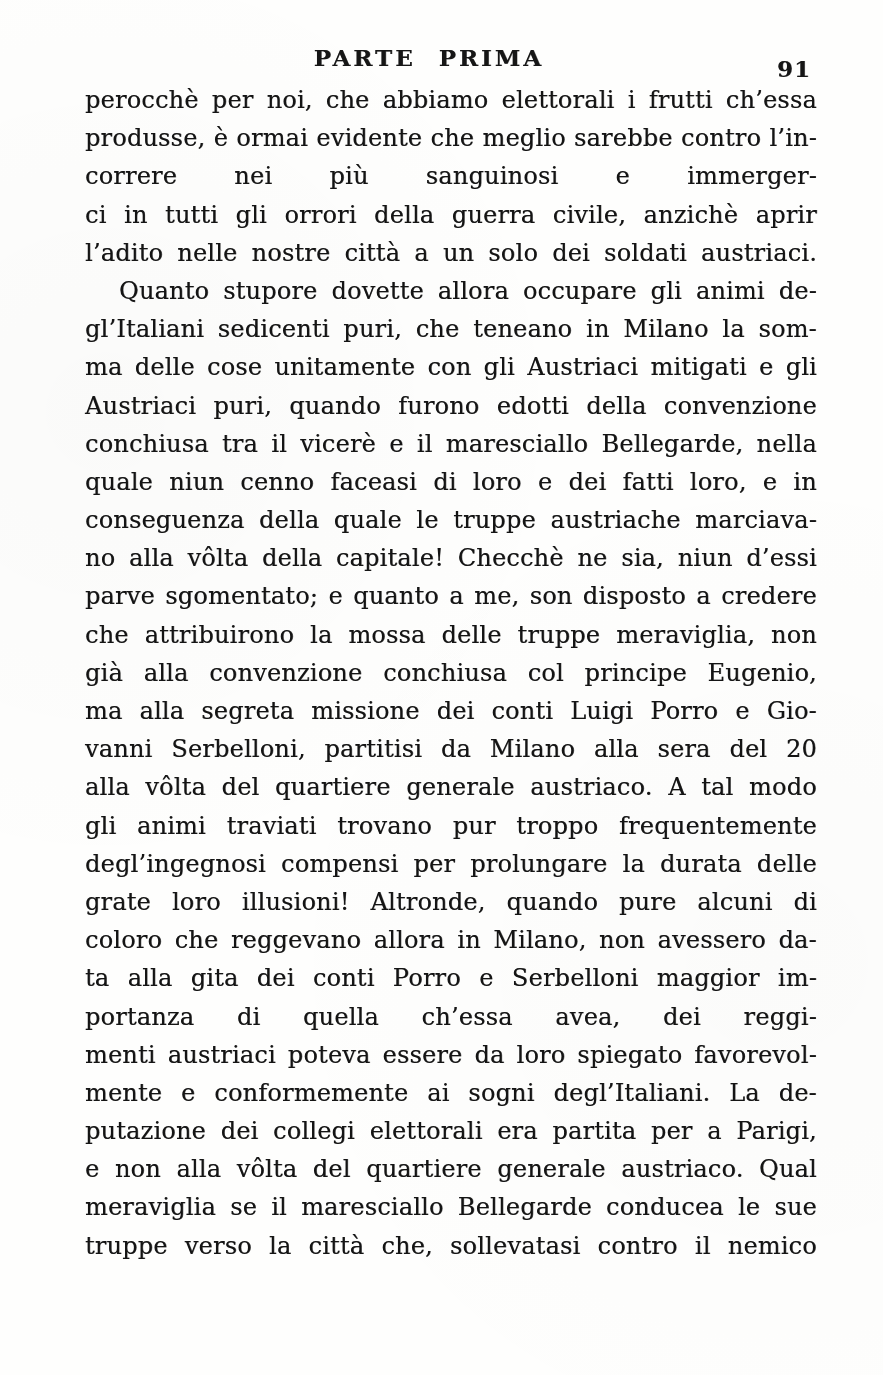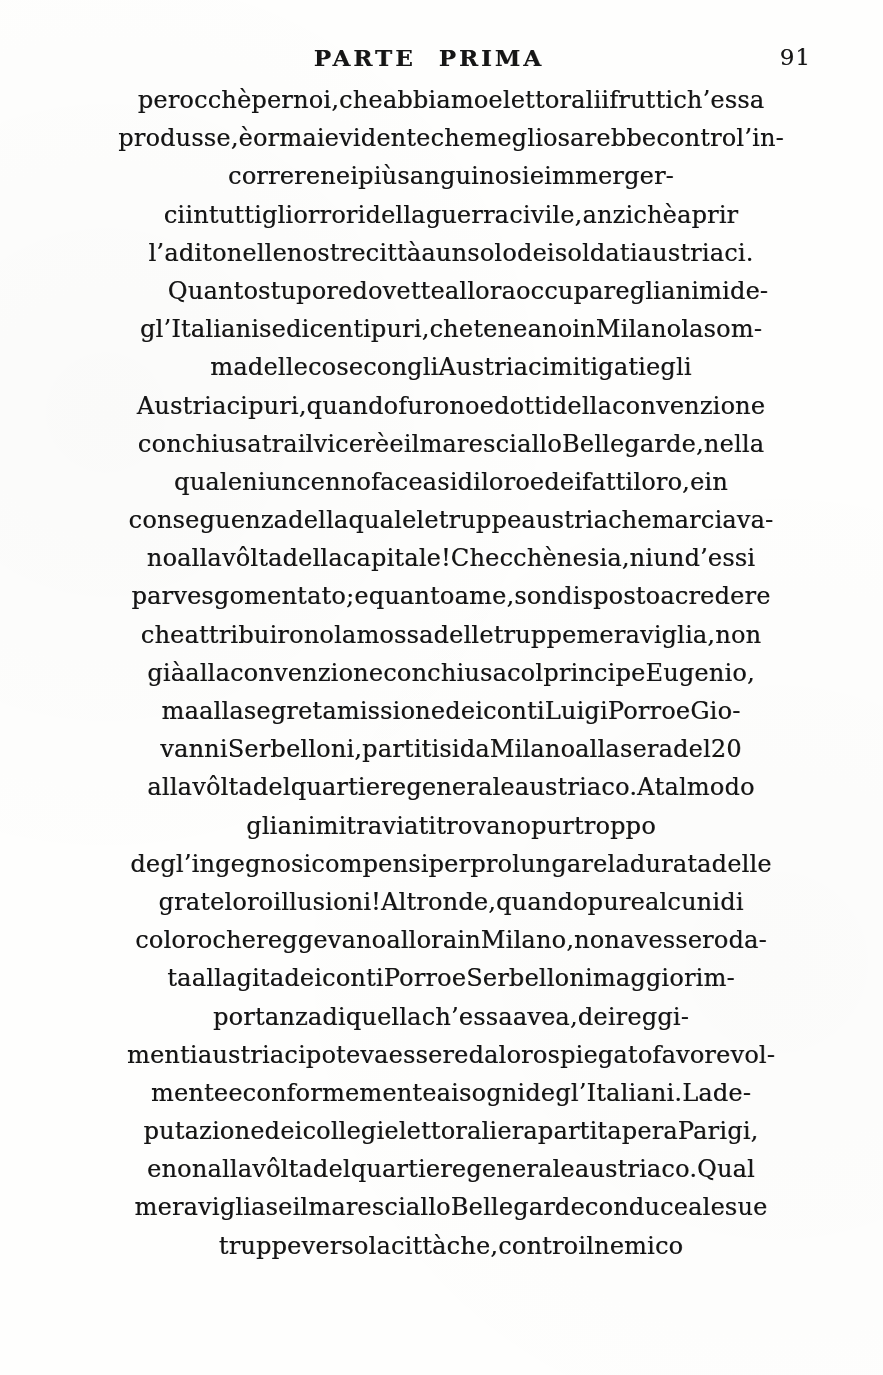--- a/index.html
+++ b/index.html
@@ -39,23 +39,23 @@
     font-size: 23px;
     font-weight: bold;
     letter-spacing: 3px;
     word-spacing: 12px;
     white-space: nowrap;
     text-shadow: 0.4px 0.4px 0 rgba(20,20,20,0.55);
   }
   .page-number {
     position: absolute;
     right: 6px;
-    top: 0;
+    top: 11px;
     font-size: 23px;
-    font-weight: normal;
+    font-weight: bold;
     letter-spacing: 1px;
     text-shadow: 0.4px 0.4px 0 rgba(20,20,20,0.55);
   }
   .body-text {
     position: absolute;
     top: 81px;
     left: 85px;
     width: 732px;
   }
   .text-line {
@@ -66,21 +66,21 @@
     text-align-last: justify;
     white-space: nowrap;
     letter-spacing: 0.2px;
     color: #141414;
     text-shadow: 0.45px 0.35px 0 rgba(15,15,15,0.55);
   }
   
   .text-line span.l {
     display: inline-flex;
     width: 100%;
-    justify-content: center;
+    justify-content: space-between;
     white-space: pre;
   }
   .text-line.indent {
     padding-left: 34px;
     width: 698px;
   }
 </style>
 </head>
 <body>
 
@@ -92,39 +92,39 @@
   </div>
 
   <div class="body-text">
     <div class="text-line"><span class="l"><span>perocchè</span><span>per</span><span>noi,</span><span>che</span><span>abbiamo</span><span>elettorali</span><span>i</span><span>frutti</span><span>ch’essa</span></span></div>
     <div class="text-line"><span class="l"><span>produsse,</span><span>è</span><span>ormai</span><span>evidente</span><span>che</span><span>meglio</span><span>sarebbe</span><span>contro</span><span>l’in-</span></span></div>
     <div class="text-line"><span class="l"><span>correre</span><span>nei</span><span>più</span><span>sanguinosi</span><span>e</span><span>immerger-</span></span></div>
     <div class="text-line"><span class="l"><span>ci</span><span>in</span><span>tutti</span><span>gli</span><span>orrori</span><span>della</span><span>guerra</span><span>civile,</span><span>anzichè</span><span>aprir</span></span></div>
     <div class="text-line"><span class="l"><span>l’adito</span><span>nelle</span><span>nostre</span><span>città</span><span>a</span><span>un</span><span>solo</span><span>dei</span><span>soldati</span><span>austriaci.</span></span></div>
     <div class="text-line indent"><span class="l"><span>Quanto</span><span>stupore</span><span>dovette</span><span>allora</span><span>occupare</span><span>gli</span><span>animi</span><span>de-</span></span></div>
     <div class="text-line"><span class="l"><span>gl’Italiani</span><span>sedicenti</span><span>puri,</span><span>che</span><span>teneano</span><span>in</span><span>Milano</span><span>la</span><span>som-</span></span></div>
-    <div class="text-line"><span class="l"><span>ma</span><span>delle</span><span>cose</span><span>con</span><span>gli</span><span>Austriaci</span><span>mitigati</span><span>e</span><span>gli</span></span></div>
+    <div class="text-line"><span class="l"><span>ma</span><span>delle</span><span>cose</span><span>unitamente</span><span>con</span><span>gli</span><span>Austriaci</span><span>mitigati</span><span>e</span><span>gli</span></span></div>
     <div class="text-line"><span class="l"><span>Austriaci</span><span>puri,</span><span>quando</span><span>furono</span><span>edotti</span><span>della</span><span>convenzione</span></span></div>
     <div class="text-line"><span class="l"><span>conchiusa</span><span>tra</span><span>il</span><span>vicerè</span><span>e</span><span>il</span><span>maresciallo</span><span>Bellegarde,</span><span>nella</span></span></div>
     <div class="text-line"><span class="l"><span>quale</span><span>niun</span><span>cenno</span><span>faceasi</span><span>di</span><span>loro</span><span>e</span><span>dei</span><span>fatti</span><span>loro,</span><span>e</span><span>in</span></span></div>
     <div class="text-line"><span class="l"><span>conseguenza</span><span>della</span><span>quale</span><span>le</span><span>truppe</span><span>austriache</span><span>marciava-</span></span></div>
     <div class="text-line"><span class="l"><span>no</span><span>alla</span><span>vôlta</span><span>della</span><span>capitale!</span><span>Checchè</span><span>ne</span><span>sia,</span><span>niun</span><span>d’essi</span></span></div>
     <div class="text-line"><span class="l"><span>parve</span><span>sgomentato;</span><span>e</span><span>quanto</span><span>a</span><span>me,</span><span>son</span><span>disposto</span><span>a</span><span>credere</span></span></div>
     <div class="text-line"><span class="l"><span>che</span><span>attribuirono</span><span>la</span><span>mossa</span><span>delle</span><span>truppe</span><span>meraviglia,</span><span>non</span></span></div>
     <div class="text-line"><span class="l"><span>già</span><span>alla</span><span>convenzione</span><span>conchiusa</span><span>col</span><span>principe</span><span>Eugenio,</span></span></div>
     <div class="text-line"><span class="l"><span>ma</span><span>alla</span><span>segreta</span><span>missione</span><span>dei</span><span>conti</span><span>Luigi</span><span>Porro</span><span>e</span><span>Gio-</span></span></div>
     <div class="text-line"><span class="l"><span>vanni</span><span>Serbelloni,</span><span>partitisi</span><span>da</span><span>Milano</span><span>alla</span><span>sera</span><span>del</span><span>20</span></span></div>
     <div class="text-line"><span class="l"><span>alla</span><span>vôlta</span><span>del</span><span>quartiere</span><span>generale</span><span>austriaco.</span><span>A</span><span>tal</span><span>modo</span></span></div>
-    <div class="text-line"><span class="l"><span>gli</span><span>animi</span><span>traviati</span><span>trovano</span><span>pur</span><span>troppo</span></span></div>
+    <div class="text-line"><span class="l"><span>gli</span><span>animi</span><span>traviati</span><span>trovano</span><span>pur</span><span>troppo</span><span>frequentemente</span></span></div>
     <div class="text-line"><span class="l"><span>degl’ingegnosi</span><span>compensi</span><span>per</span><span>prolungare</span><span>la</span><span>durata</span><span>delle</span></span></div>
     <div class="text-line"><span class="l"><span>grate</span><span>loro</span><span>illusioni!</span><span>Altronde,</span><span>quando</span><span>pure</span><span>alcuni</span><span>di</span></span></div>
     <div class="text-line"><span class="l"><span>coloro</span><span>che</span><span>reggevano</span><span>allora</span><span>in</span><span>Milano,</span><span>non</span><span>avessero</span><span>da-</span></span></div>
     <div class="text-line"><span class="l"><span>ta</span><span>alla</span><span>gita</span><span>dei</span><span>conti</span><span>Porro</span><span>e</span><span>Serbelloni</span><span>maggior</span><span>im-</span></span></div>
     <div class="text-line"><span class="l"><span>portanza</span><span>di</span><span>quella</span><span>ch’essa</span><span>avea,</span><span>dei</span><span>reggi-</span></span></div>
     <div class="text-line"><span class="l"><span>menti</span><span>austriaci</span><span>poteva</span><span>essere</span><span>da</span><span>loro</span><span>spiegato</span><span>favorevol-</span></span></div>
     <div class="text-line"><span class="l"><span>mente</span><span>e</span><span>conformemente</span><span>ai</span><span>sogni</span><span>degl’Italiani.</span><span>La</span><span>de-</span></span></div>
     <div class="text-line"><span class="l"><span>putazione</span><span>dei</span><span>collegi</span><span>elettorali</span><span>era</span><span>partita</span><span>per</span><span>a</span><span>Parigi,</span></span></div>
     <div class="text-line"><span class="l"><span>e</span><span>non</span><span>alla</span><span>vôlta</span><span>del</span><span>quartiere</span><span>generale</span><span>austriaco.</span><span>Qual</span></span></div>
     <div class="text-line"><span class="l"><span>meraviglia</span><span>se</span><span>il</span><span>maresciallo</span><span>Bellegarde</span><span>conducea</span><span>le</span><span>sue</span></span></div>
-    <div class="text-line"><span class="l"><span>truppe</span><span>verso</span><span>la</span><span>città</span><span>che,</span><span>contro</span><span>il</span><span>nemico</span></span></div>
+    <div class="text-line"><span class="l"><span>truppe</span><span>verso</span><span>la</span><span>città</span><span>che,</span><span>sollevatasi</span><span>contro</span><span>il</span><span>nemico</span></span></div>
   </div>
 
 </div>
 
 </body></html>

